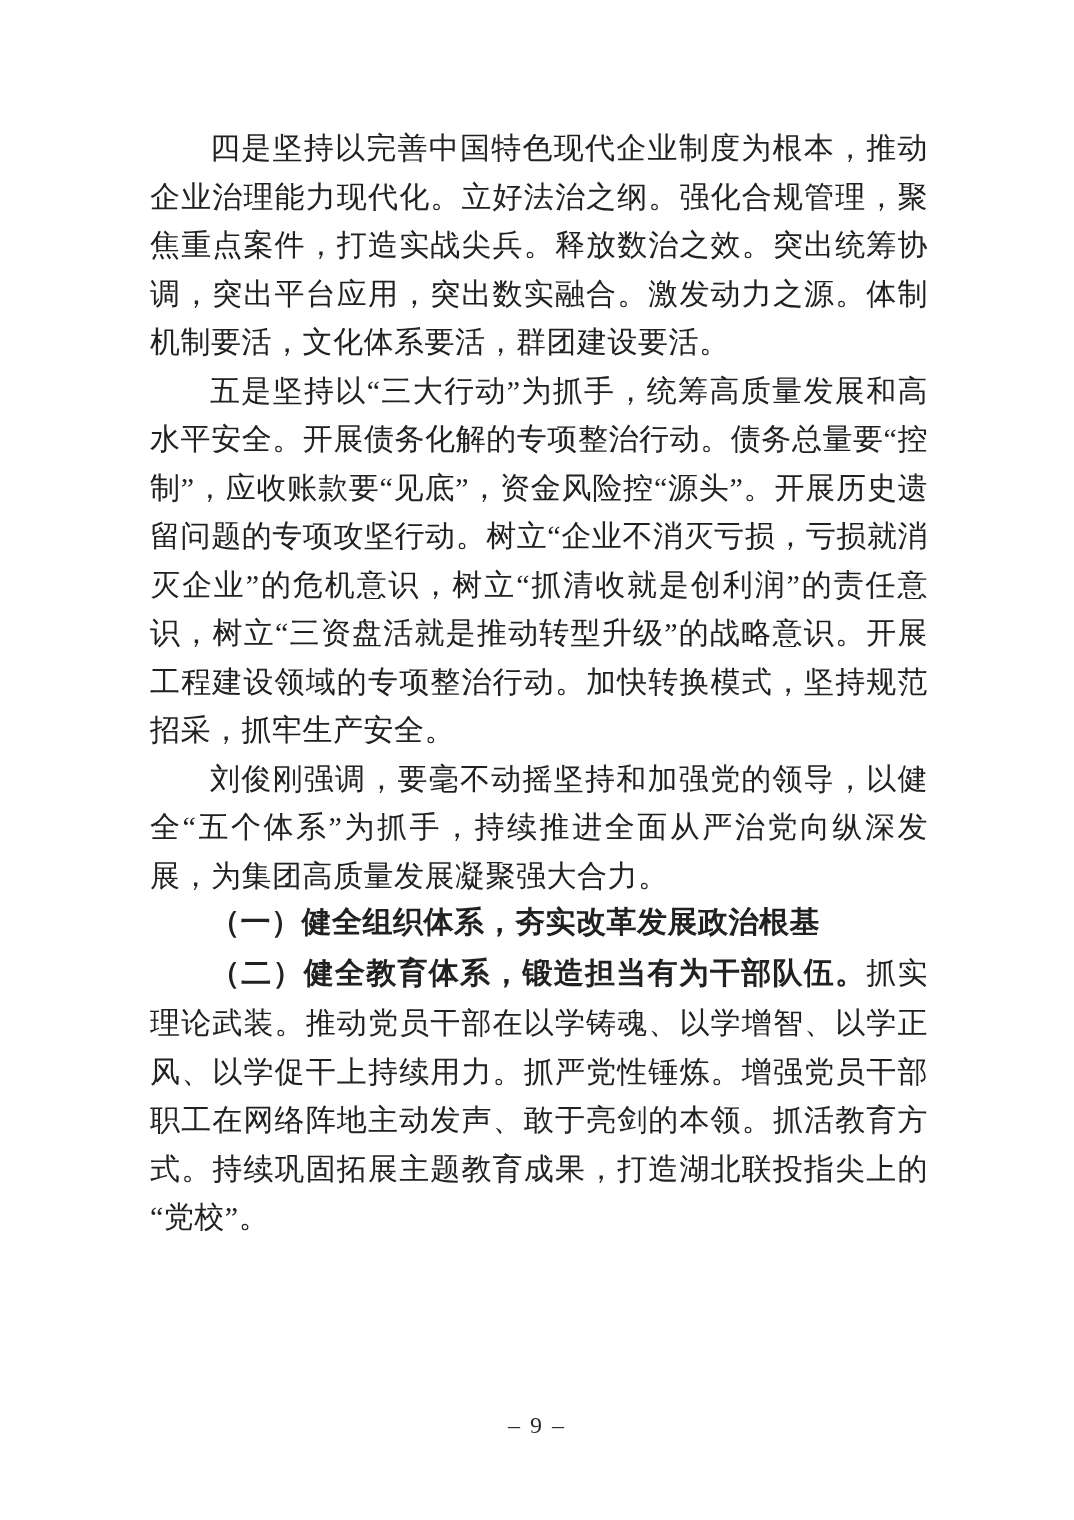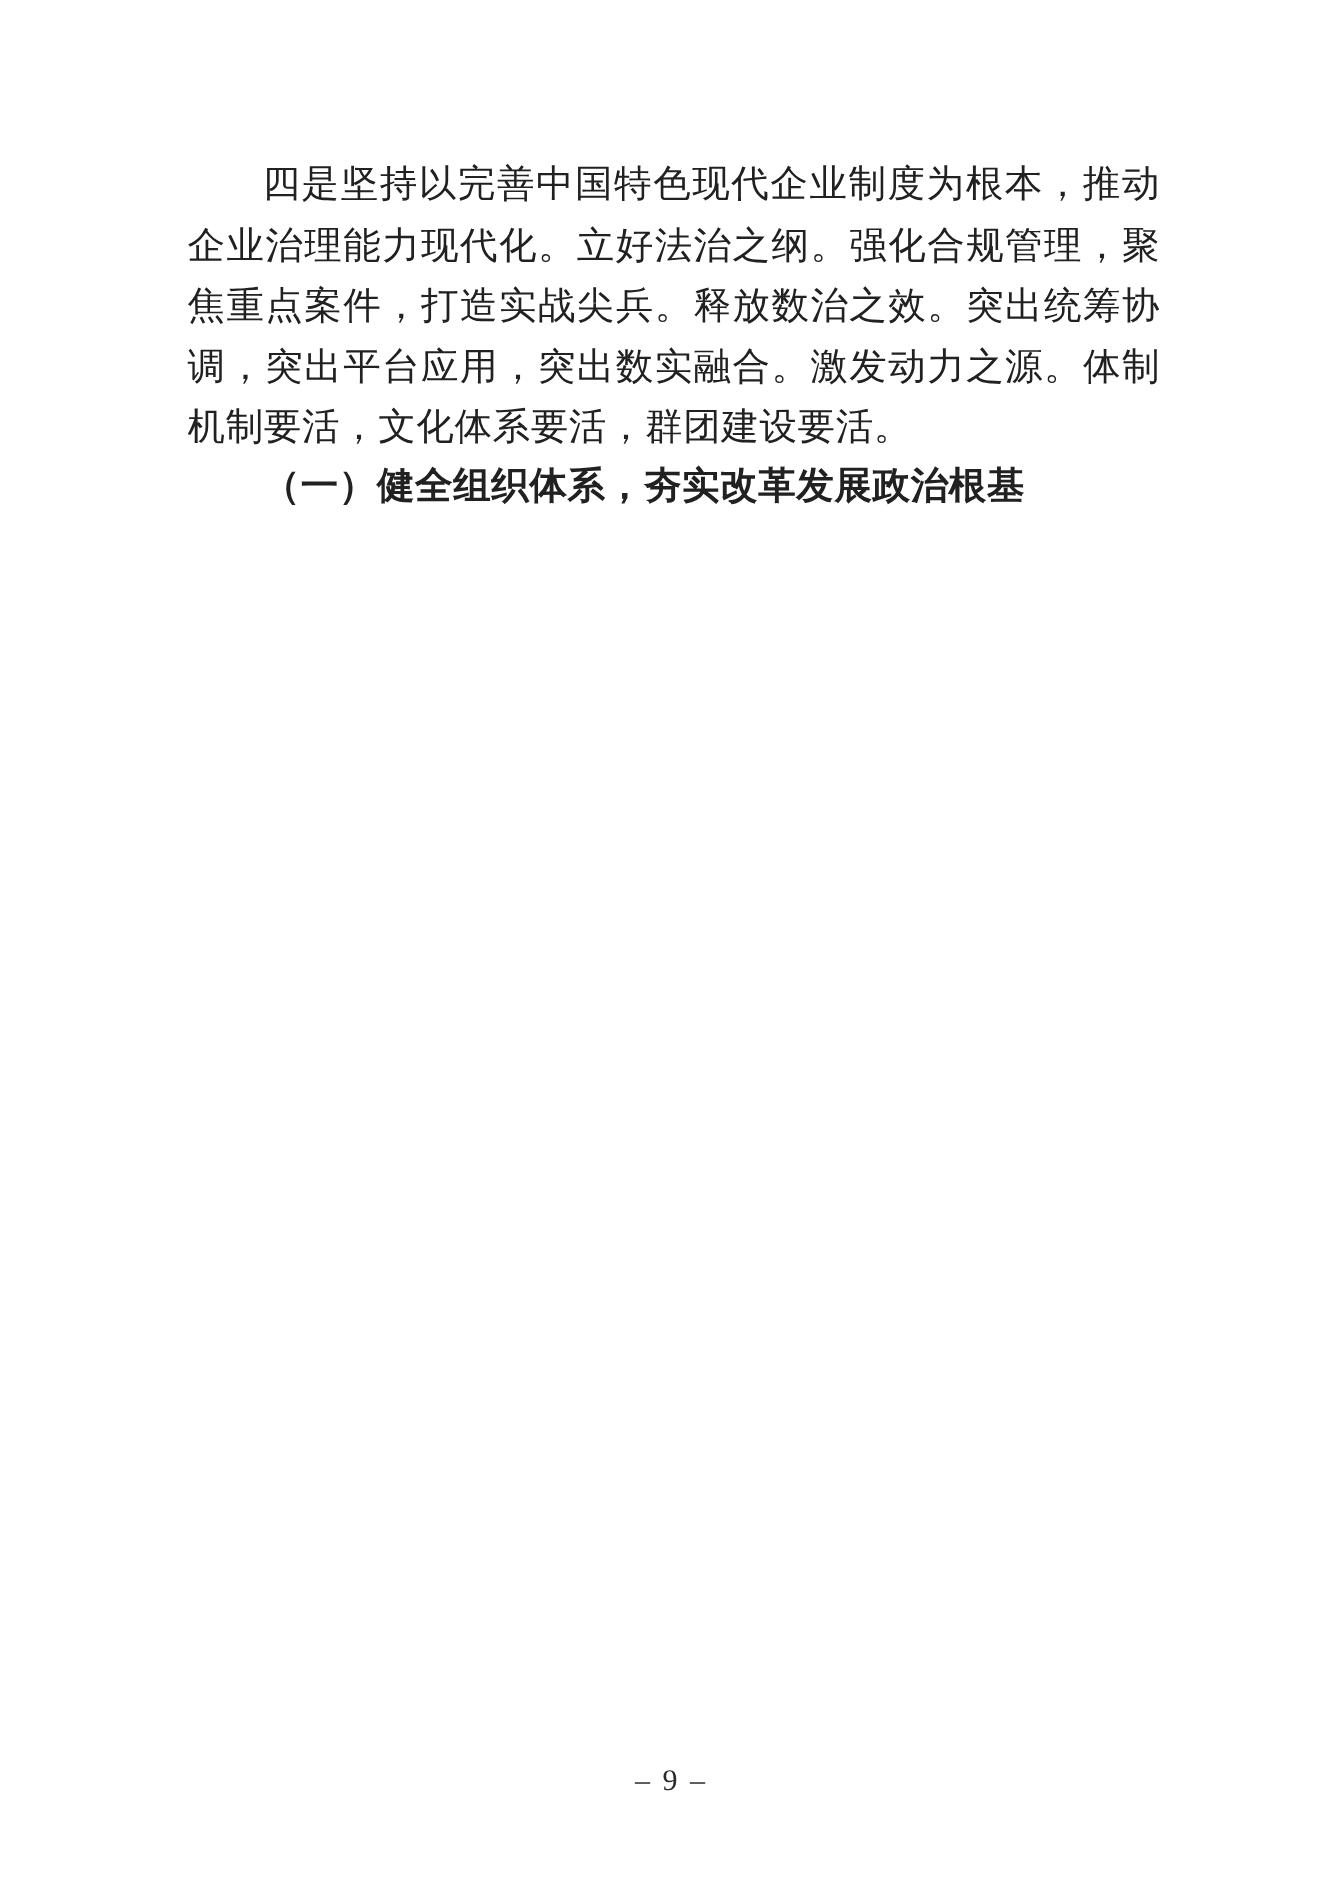--- a/index.html
+++ b/index.html
@@ -48,19 +48,22 @@
     color: #2b2b2b;
     letter-spacing: 2px;
   }
 </style>
 </head>
 <body>
 
 <div class="page">
   <main class="doc-body">
     <p class="para">四是坚持以完善中国特色现代企业制度为根本，推动企业治理能力现代化。立好法治之纲。强化合规管理，聚焦重点案件，打造实战尖兵。释放数治之效。突出统筹协调，突出平台应用，突出数实融合。激发动力之源。体制机制要活，文化体系要活，群团建设要活。</p>
+    <p class="para">五是坚持以“三大行动”为抓手，统筹高质量发展和高水平安全。开展债务化解的专项整治行动。债务总量要“控制”，应收账款要“见底”，资金风险控“源头”。开展历史遗留问题的专项攻坚行动。树立“企业不消灭亏损，亏损就消灭企业”的危机意识，树立“抓清收就是创利润”的责任意识，树立“三资盘活就是推动转型升级”的战略意识。开展工程建设领域的专项整治行动。加快转换模式，坚持规范招采，抓牢生产安全。</p>
+    <p class="para">刘俊刚强调，要毫不动摇坚持和加强党的领导，以健全“五个体系”为抓手，持续推进全面从严治党向纵深发展，为集团高质量发展凝聚强大合力。</p>
     <p class="para heading">（一）健全组织体系，夯实改革发展政治根基</p>
+    <p class="para"><span class="heading">（二）健全教育体系，锻造担当有为干部队伍。</span><span>抓实理论武装。推动党员干部在以学铸魂、以学增智、以学正风、以学促干上持续用力。抓严党性锤炼。增强党员干部职工在网络阵地主动发声、敢于亮剑的本领。抓活教育方式。持续巩固拓展主题教育成果，打造湖北联投指尖上的“党校”。</span></p>
   </main>
 
   <footer class="page-footer">
     <span>– 9 –</span>
   </footer>
 </div>
 
 </body></html>

